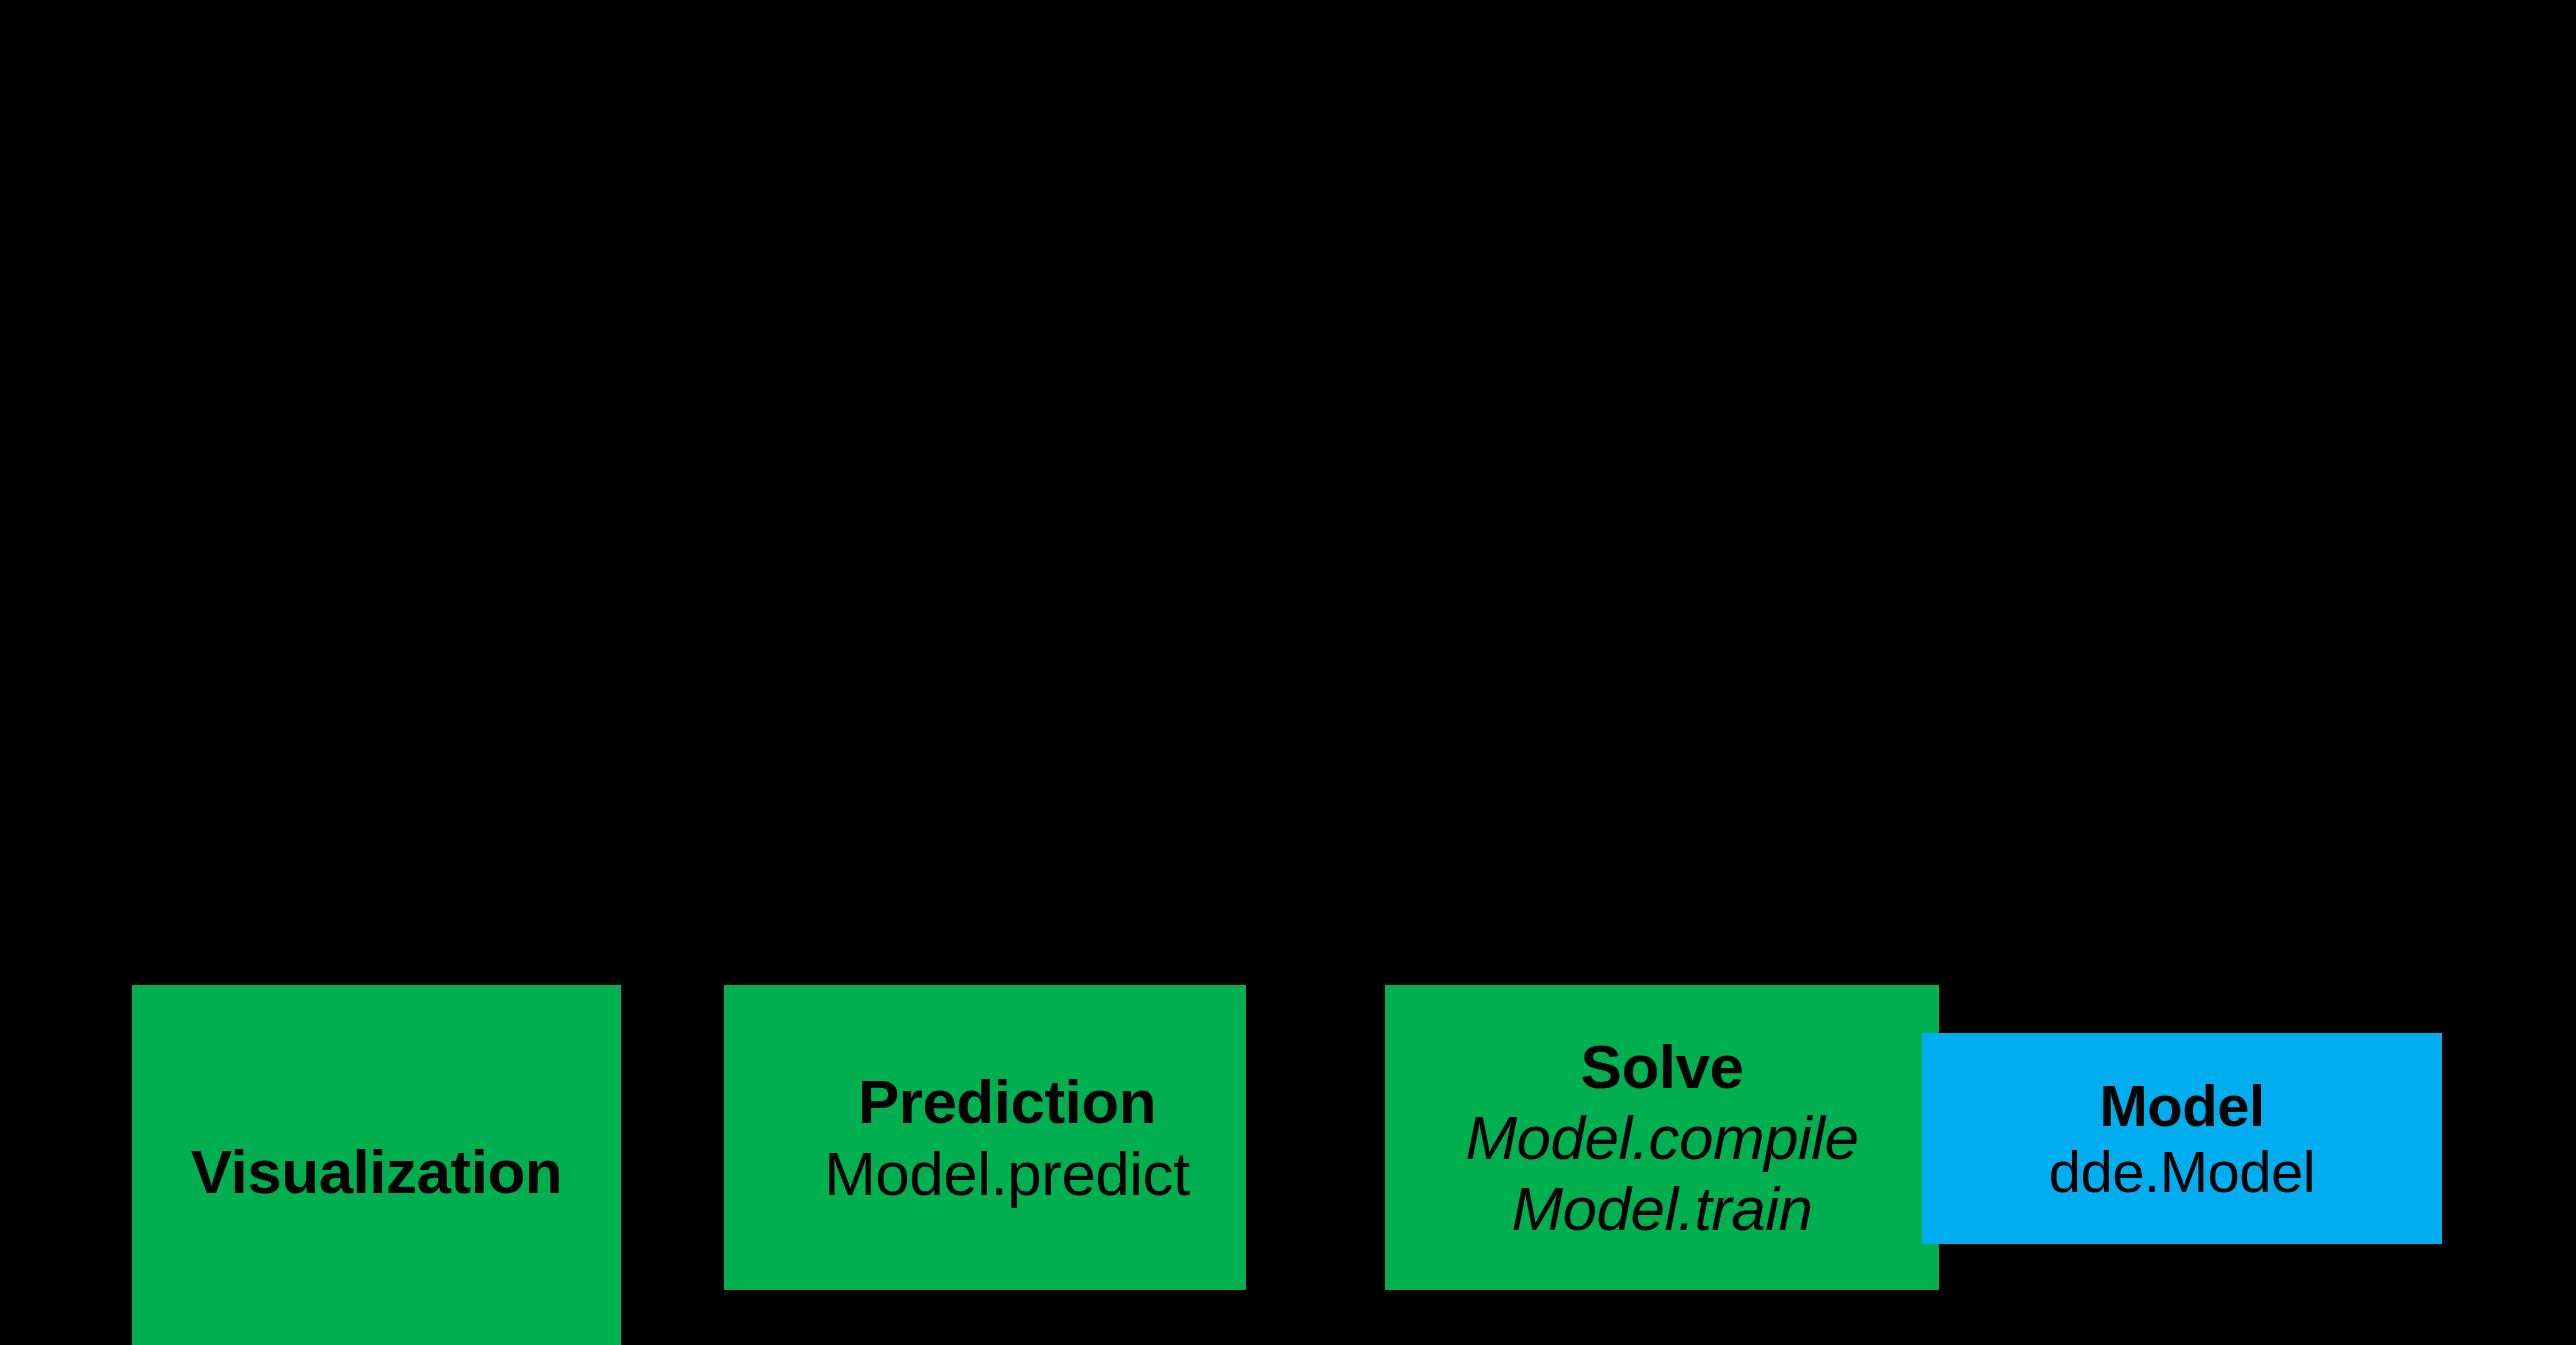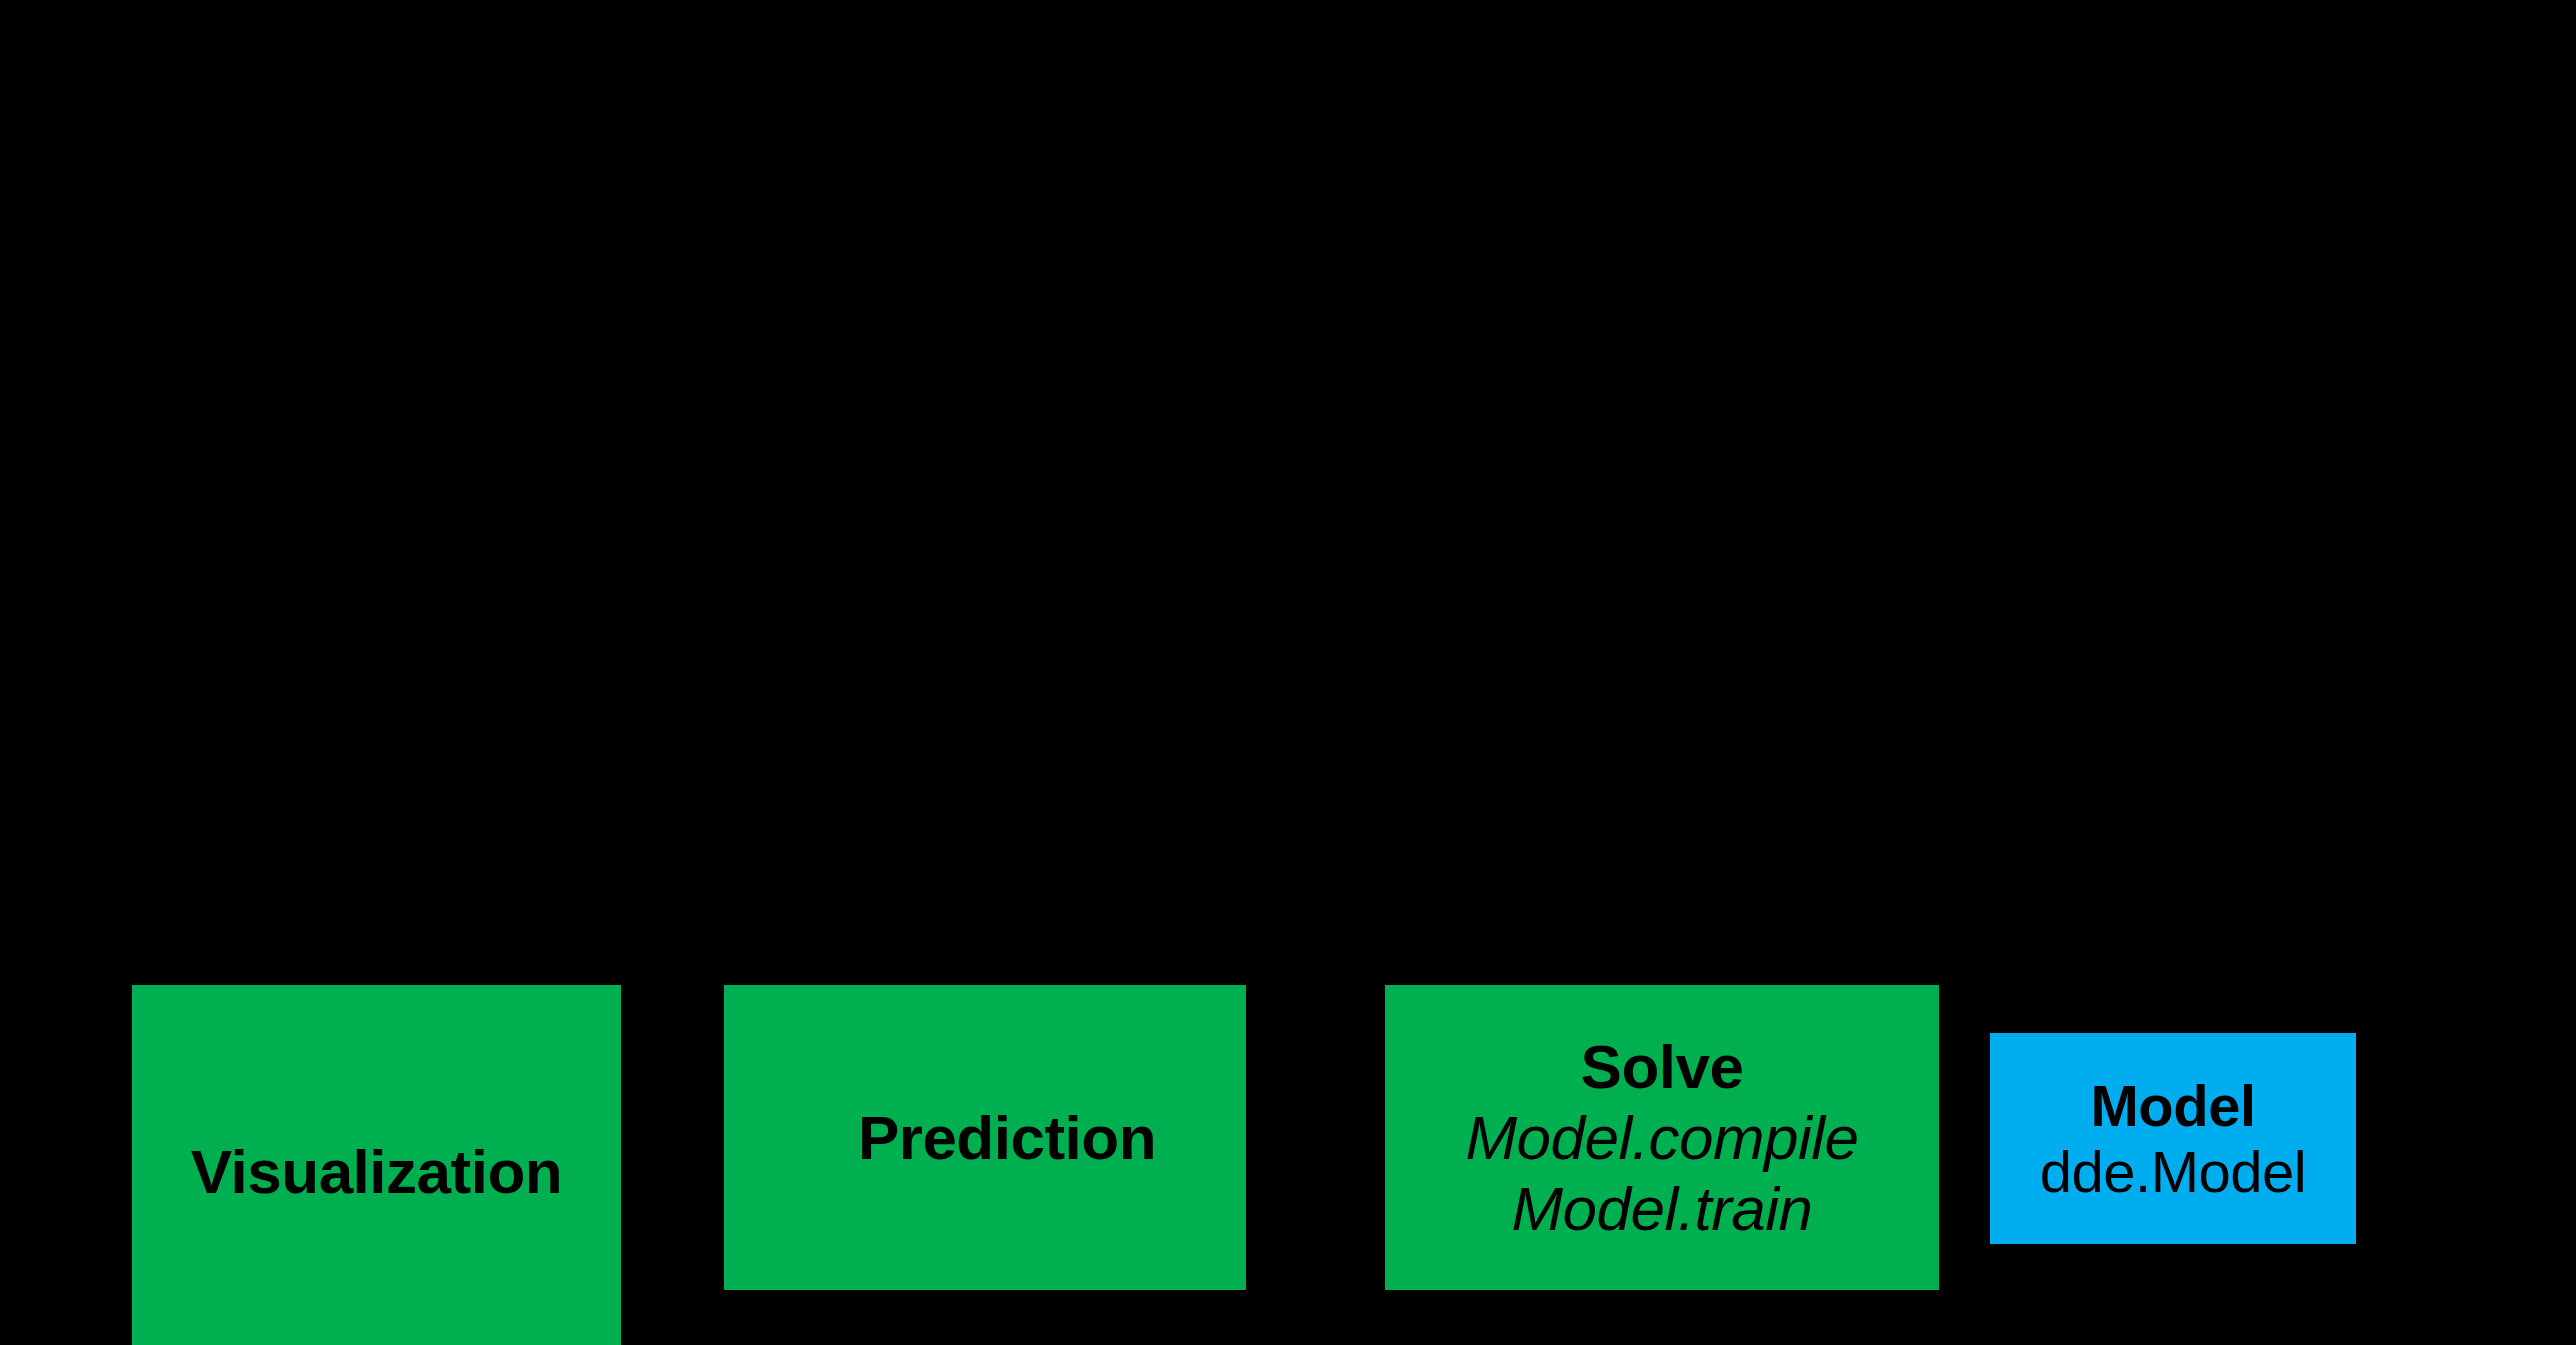--- a/index.html
+++ b/index.html
@@ -59,37 +59,38 @@
 
   #node-solve {
     left: 1349px; top: 985px; width: 554px; height: 305px;
     background: #00AF4F;
     margin-left: 36px;
   }
   #node-solve .node-line { font-size: 62px; }
   #node-solve .line-regular { margin-top: 7.5px; font-style: italic; }
 
   #node-model {
-    left: 1990px; top: 1033px; width: 366px; height: 211px;
+    left: 1922px; top: 1033px; width: 520px; height: 211px;
     background: #00AEEF;
   }
   #node-model .node-line { font-size: 58px; }
   #node-model .line-regular { margin-top: 7.5px; }
 </style>
 </head>
 <body>
 
 <div id="canvas">
 
   <div class="node" id="node-visualization">
     <span class="node-line line-bold">Visualization</span>
   </div>
 
   <div class="node" id="node-prediction">
     <span class="node-line line-bold">Prediction</span>
+    <span class="node-line line-regular">Model.predict</span>
   </div>
 
   <div class="node" id="node-solve">
     <span class="node-line line-bold">Solve</span>
     <span class="node-line line-regular">Model.compile</span>
     <span class="node-line line-regular">Model.train</span>
   </div>
 
   <div class="node" id="node-model">
     <span class="node-line line-bold">Model</span>

